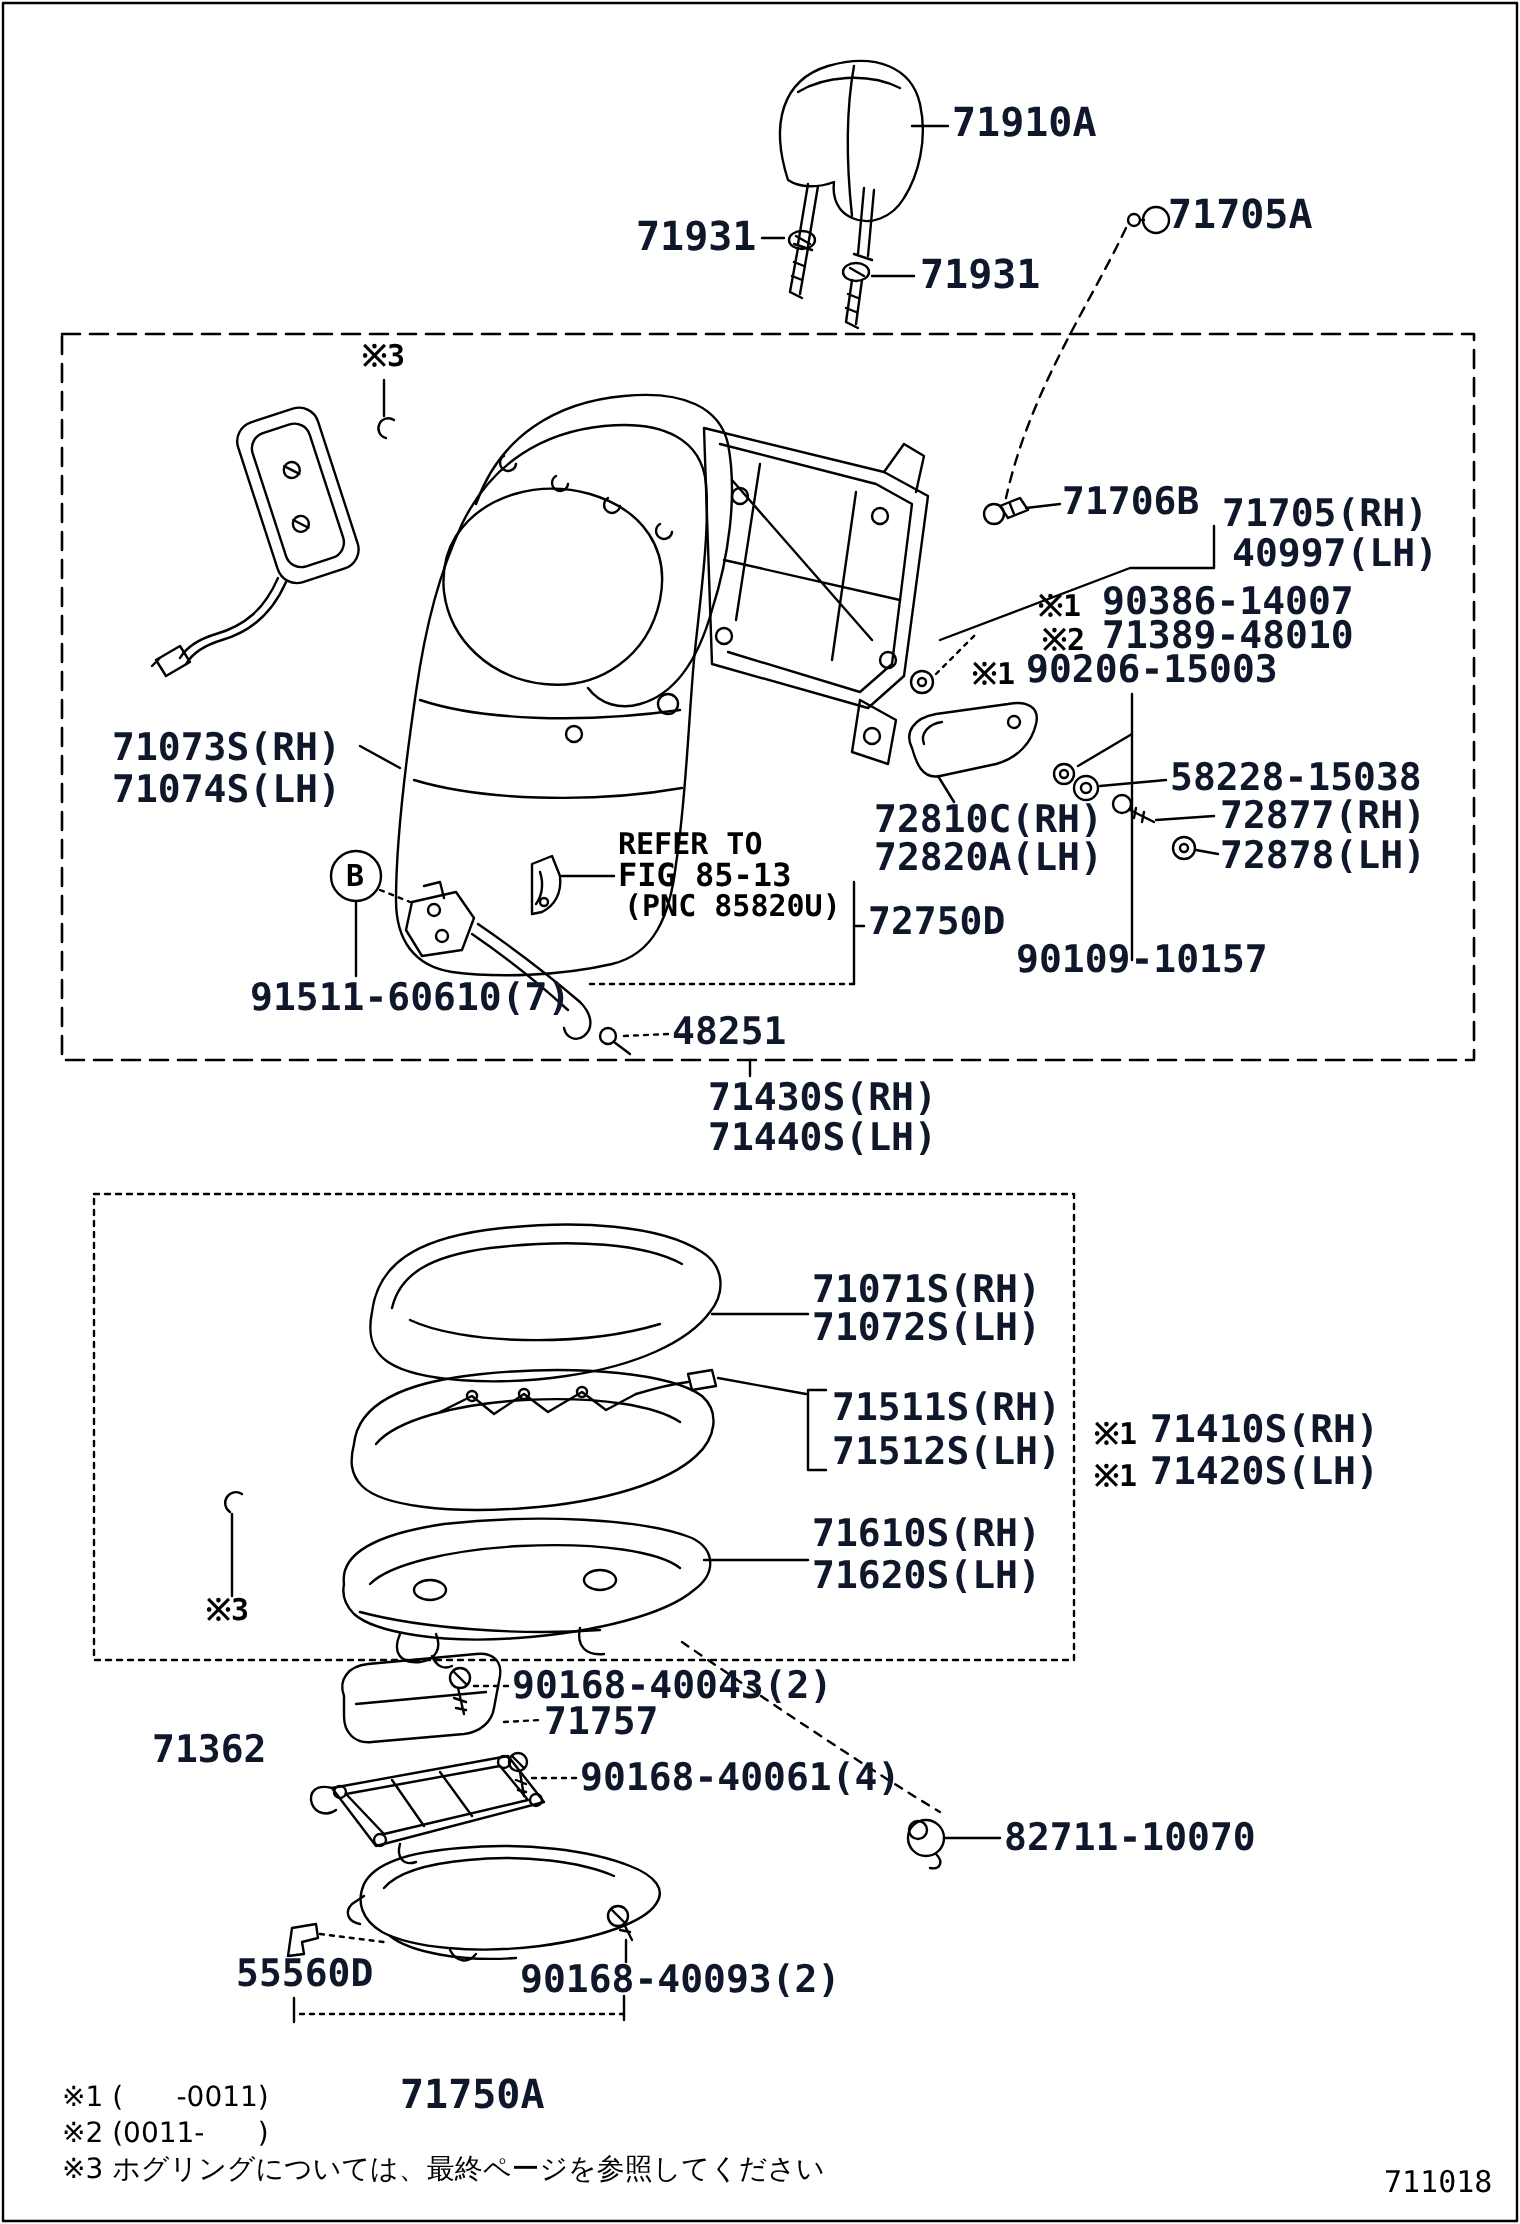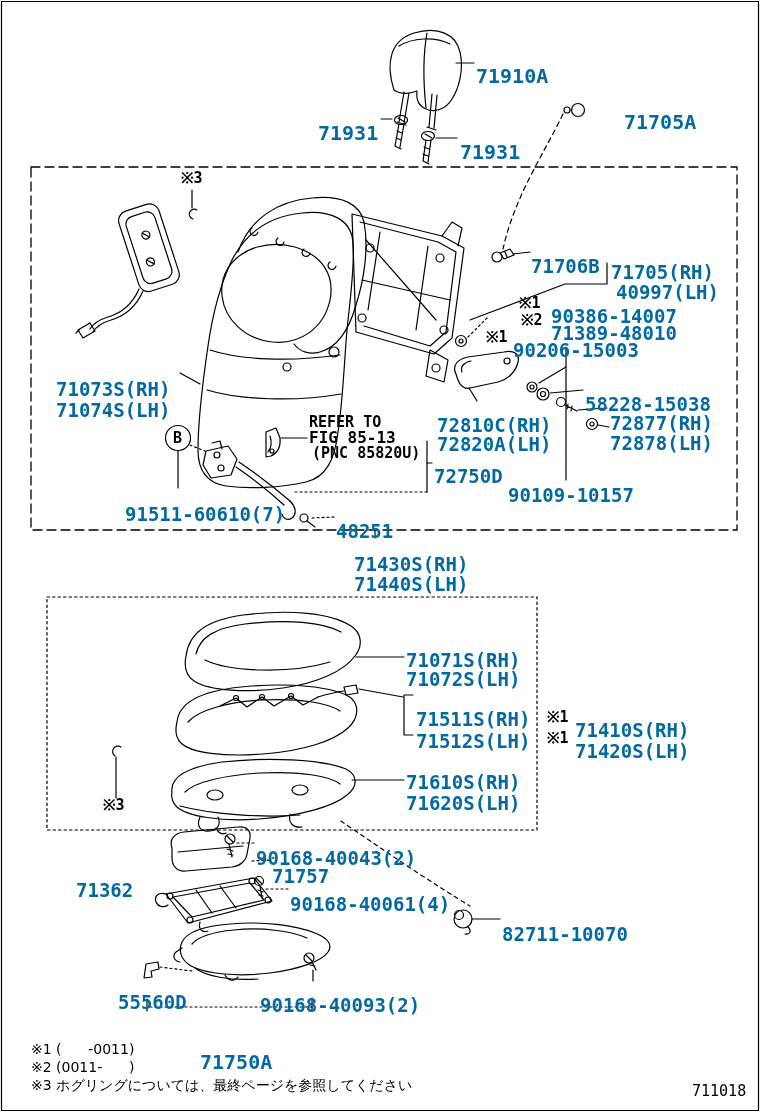--- a/index.html
+++ b/index.html
@@ -1,18 +1,18 @@
 <!DOCTYPE html>
 <html><head>
 <meta charset="utf-8">
 <style>
   html,body{margin:0;padding:0;}
   body{width:760px;height:1112px;position:relative;background:#fff;color:#000;overflow:hidden;}
   #art{position:absolute;left:0;top:0;}
-  .lbl{position:absolute;font:bold 19px/1.0 "DejaVu Sans Mono","Liberation Mono",monospace;color:#0369a1;white-space:pre;margin-top:15px;}
+  .lbl{position:absolute;font:bold 19px/1.0 "DejaVu Sans Mono","Liberation Mono",monospace;color:#0f172a;white-space:pre;}
   .big{font-size:20px;}
   .mark{position:absolute;font:bold 15px/1.0 "DejaVu Sans Mono","Liberation Mono",monospace;color:#000;white-space:pre;}
   .ref{position:absolute;font:bold 15px/1.0 "DejaVu Sans Mono","Liberation Mono",monospace;color:#000;white-space:pre;}
   .note{position:absolute;font:14px/1.25 "DejaVu Sans","Liberation Sans",sans-serif;color:#000;white-space:pre;}
   .code{position:absolute;font:15px/1.0 "DejaVu Sans Mono","Liberation Mono",monospace;color:#000;}
 </style>
 </head>
 <body>
 
 <svg id="art" width="760" height="1112" viewBox="0 0 760 1112">
@@ -280,21 +280,21 @@
    <path d="M147,999 L147,1011"></path>
    <path stroke-dasharray="2 3" d="M150,1007 L312,1007"></path>
    <path d="M312,998 L312,1010"></path>
   </g>
  </g>
 </svg>
 
 <div class="lbl big" style="left:476px;top:51px">71910A</div>
 <div class="lbl big" style="left:318px;top:108px">71931</div>
 <div class="lbl big" style="left:460px;top:127px">71931</div>
-<div class="lbl big" style="left:624px;top:97px">71705A</div>
+<div class="lbl big" style="left:584px;top:97px">71705A</div>
 
 <div class="mark" style="left:181px;top:171px">※3</div>
 <div class="lbl" style="left:56px;top:365px">71073S(RH)</div>
 <div class="lbl" style="left:56px;top:386px">71074S(LH)</div>
 <div class="lbl" style="left:531px;top:242px">71706B</div>
 <div class="lbl" style="left:611px;top:248px">71705(RH)</div>
 <div class="lbl" style="left:616px;top:268px">40997(LH)</div>
 
 <div class="mark" style="left:519px;top:296px">※1</div>
 <div class="lbl" style="left:551px;top:292px">90386-14007</div>

